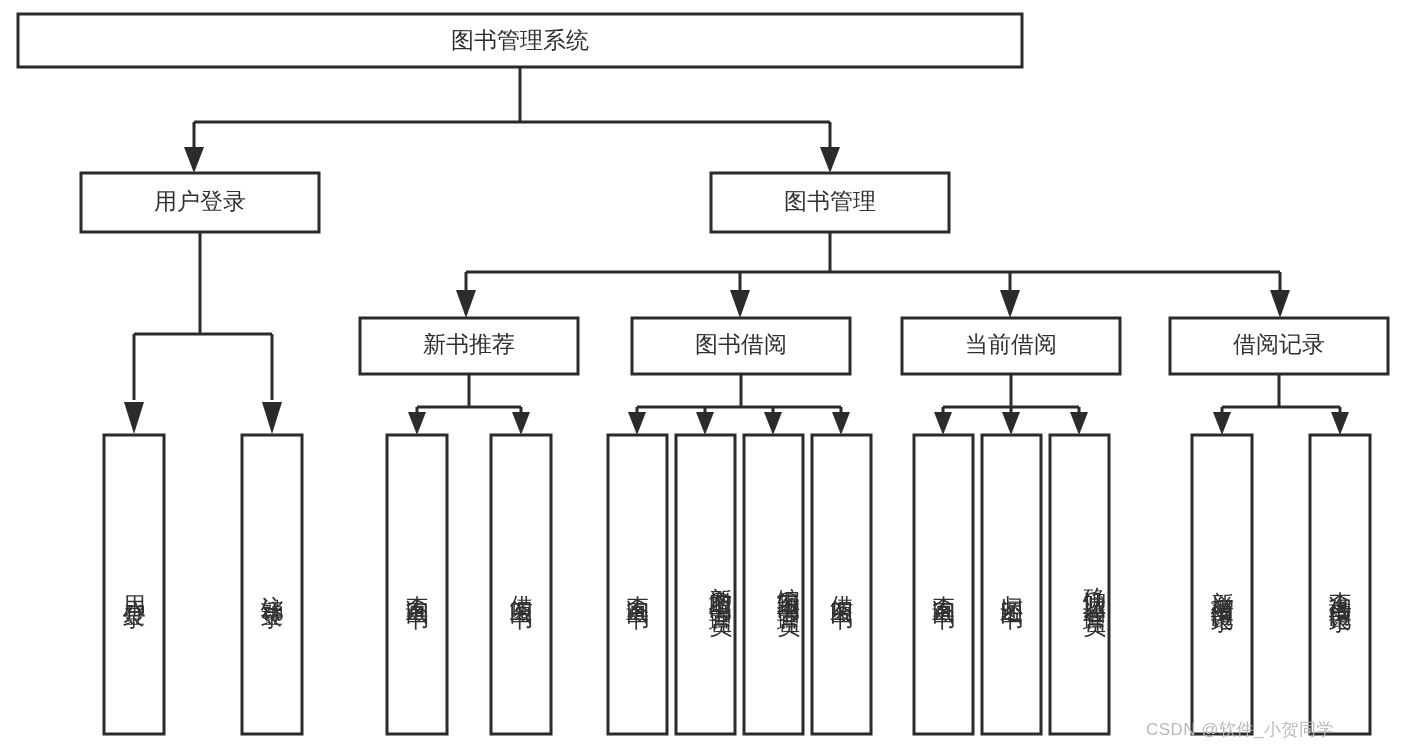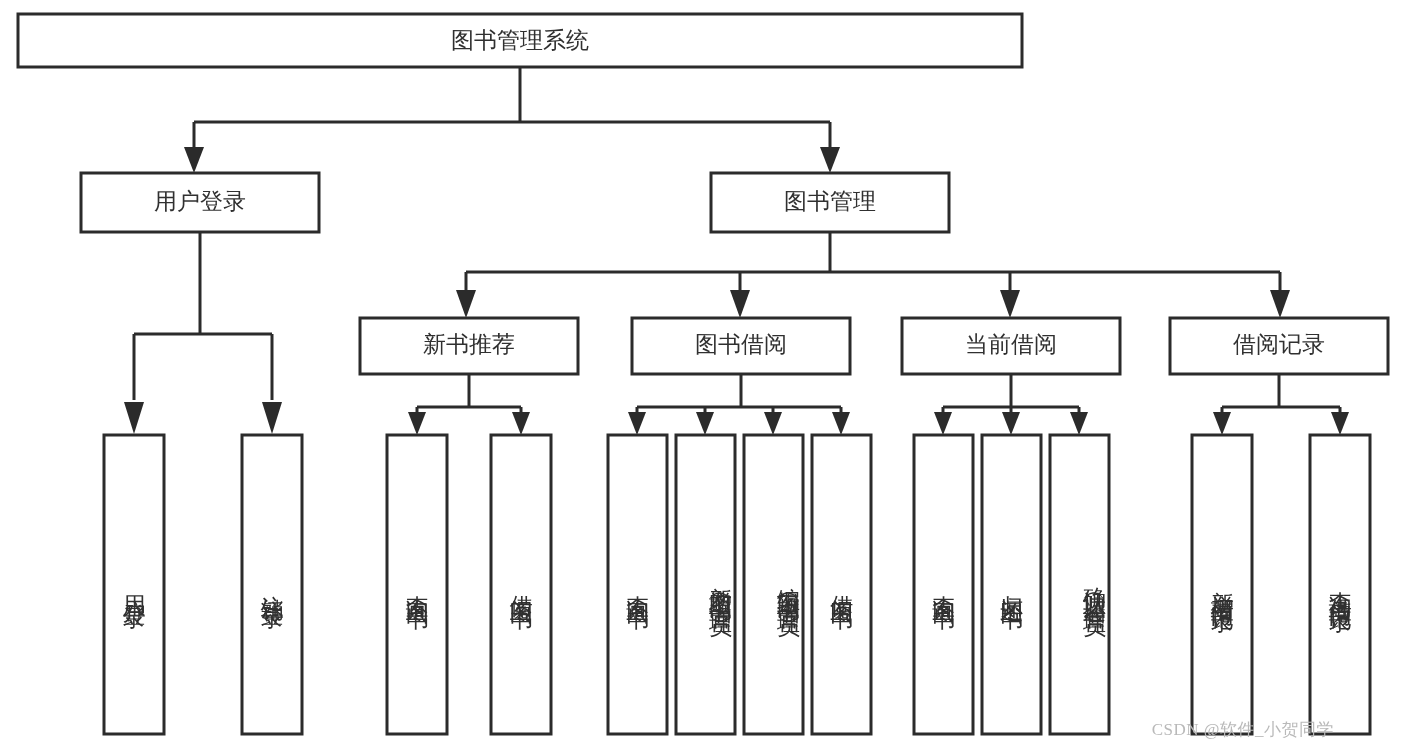--- a/index.html
+++ b/index.html
@@ -43,21 +43,21 @@
     fill: #303030;
     font-family: "Liberation Sans", "DejaVu Sans", sans-serif;
     font-size: 23px;
     text-anchor: middle;
     dominant-baseline: middle;
   }
   .watermark {
     position: absolute;
     right: 8px;
     bottom: 6px;
-    font-family: Liberation Serif, serif;
+    font-family: Liberation Sans, sans-serif;
     font-size: 17px;
     color: #b9b9b9;
     letter-spacing: 0.5px;
     white-space: nowrap;
     pointer-events: none;
   }
 </style>
 </head>
 <body>
 

